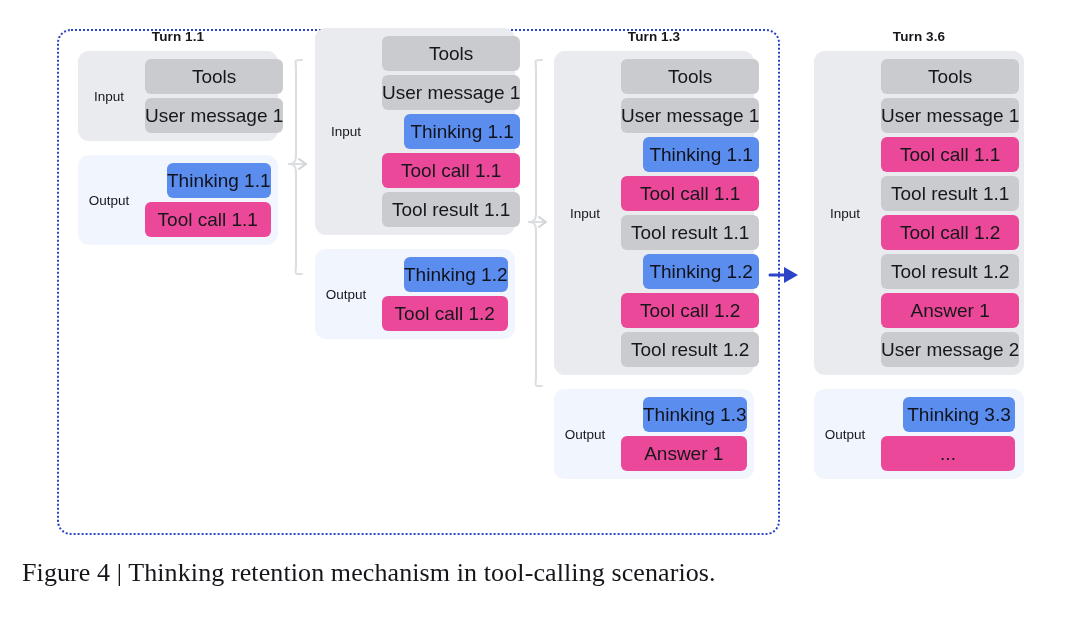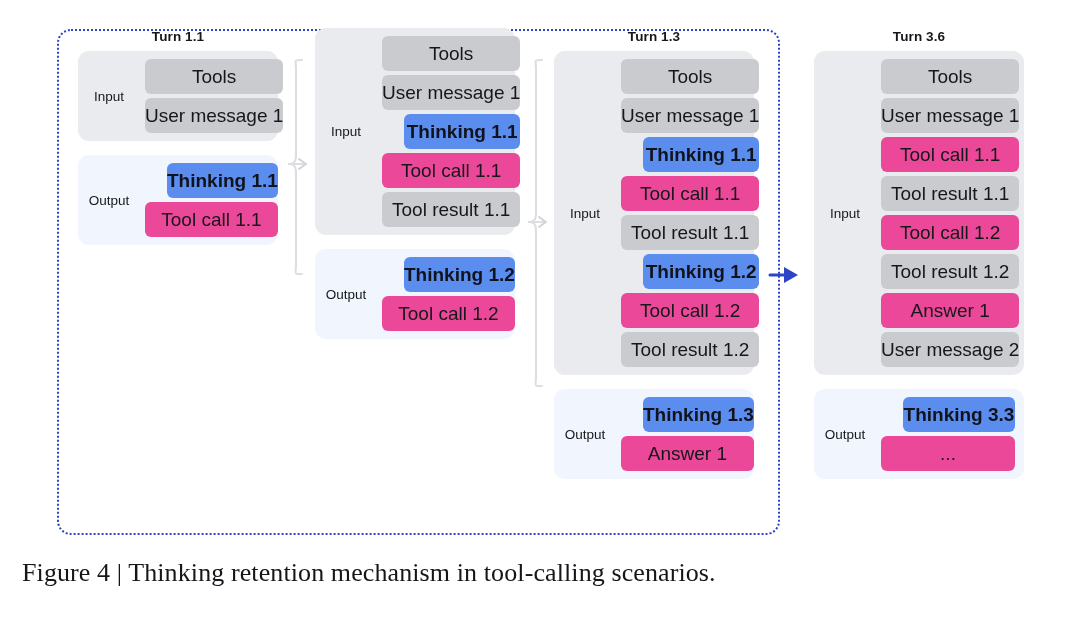--- a/index.html
+++ b/index.html
@@ -86,21 +86,21 @@
     line-height: 35px;
     border-radius: 6px;
     text-align: center;
     font-size: 19px;
     font-weight: 400;
     white-space: nowrap;
     overflow: hidden;
     color: #16171a;
   }
   .chip.gray     { background: #c9cbce; }
-  .chip.thinking { background: #5b8def; font-weight: 700; color: #11131c; margin-left: 22px; }
+  .chip.thinking { background: #5b8def; font-weight: 400; color: #11131c; margin-left: 22px; }
   .chip.toolcall { background: #ec4899; }
 
   .gap-between-panels { height: 14px; }
 
   
   .brace {
     position: absolute;
     pointer-events: none;
   }
 

